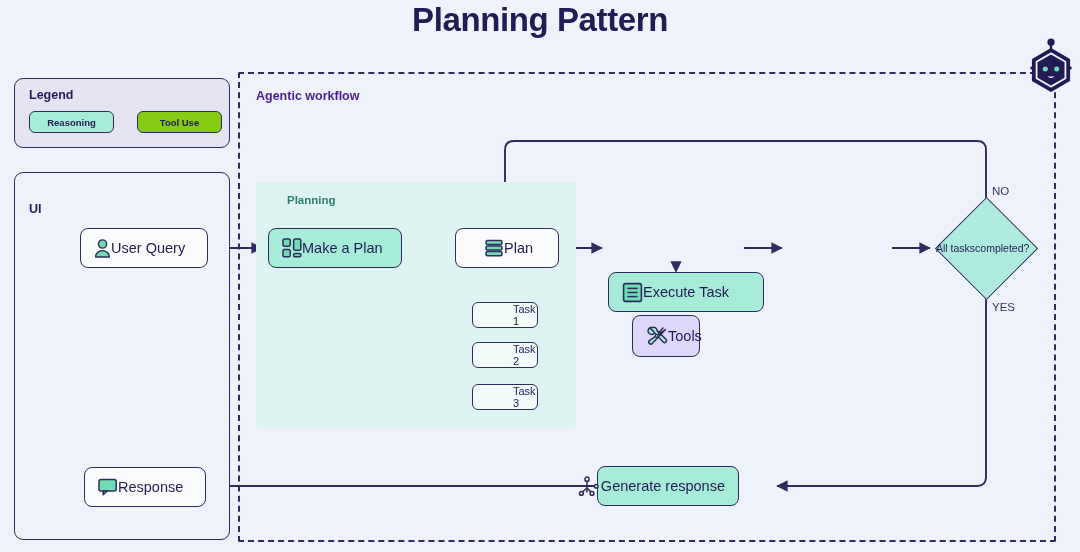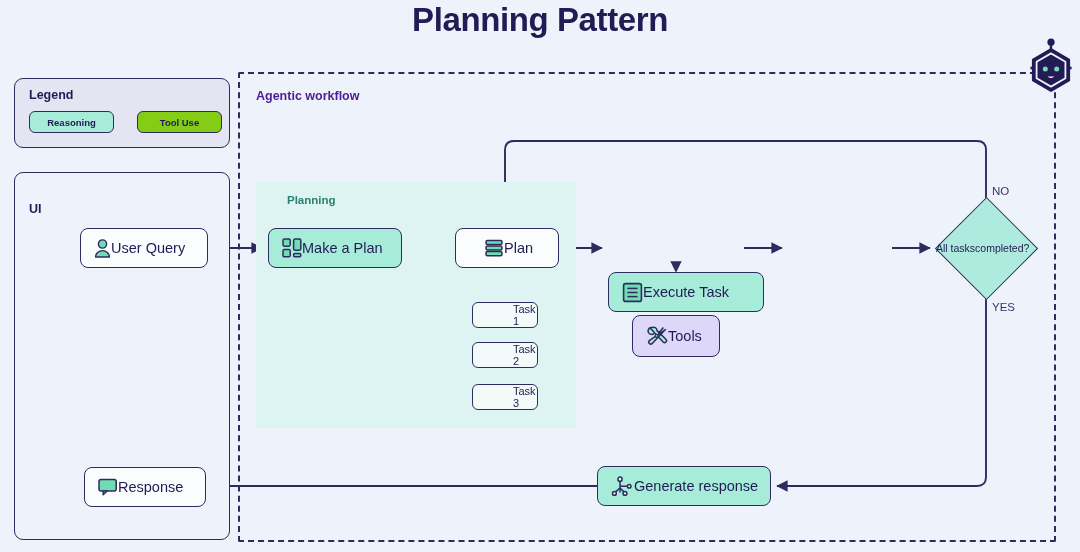--- a/index.html
+++ b/index.html
@@ -136,22 +136,22 @@
   .node.lav    { background: #ddd8fa; }
   .node .label { line-height: 1; }
   .node .ico { display: flex; align-items: center; justify-content: center; flex: 0 0 auto; }
 
   #node-user-query      { left: 80px;  top: 228px; width: 128px; height: 40px; }
   #node-response        { left: 84px;  top: 467px; width: 122px; height: 40px; }
   #node-make-plan       { left: 268px; top: 228px; width: 134px; height: 40px; }
   #node-plan            { left: 455px; top: 228px; width: 104px; height: 40px; padding-left: 28px; }
   #node-execute-task    { left: 608px; top: 236px; width: 156px; height: 40px; margin-top: 36px; }
   #node-results         { left: 788px; top: 228px; width: 104px; height: 40px; }
-  #node-tools           { left: 632px; top: 315px; width: 88px;  height: 42px; }
-  #node-generate-resp   { left: 597px; top: 466px; width: 174px; height: 40px; }
+  #node-tools           { left: 632px; top: 315px; width: 68px;  height: 42px; }
+  #node-generate-resp   { left: 597px; top: 466px; width: 142px; height: 40px; justify-content: flex-end; }
 
   
   .task-chip {
     position: absolute;
     box-sizing: border-box;
     width: 66px; height: 26px;
     left: 472px;
     border: 1.6px solid #2f2b5e;
     border-radius: 6px;
     background: #f2fbfa;

